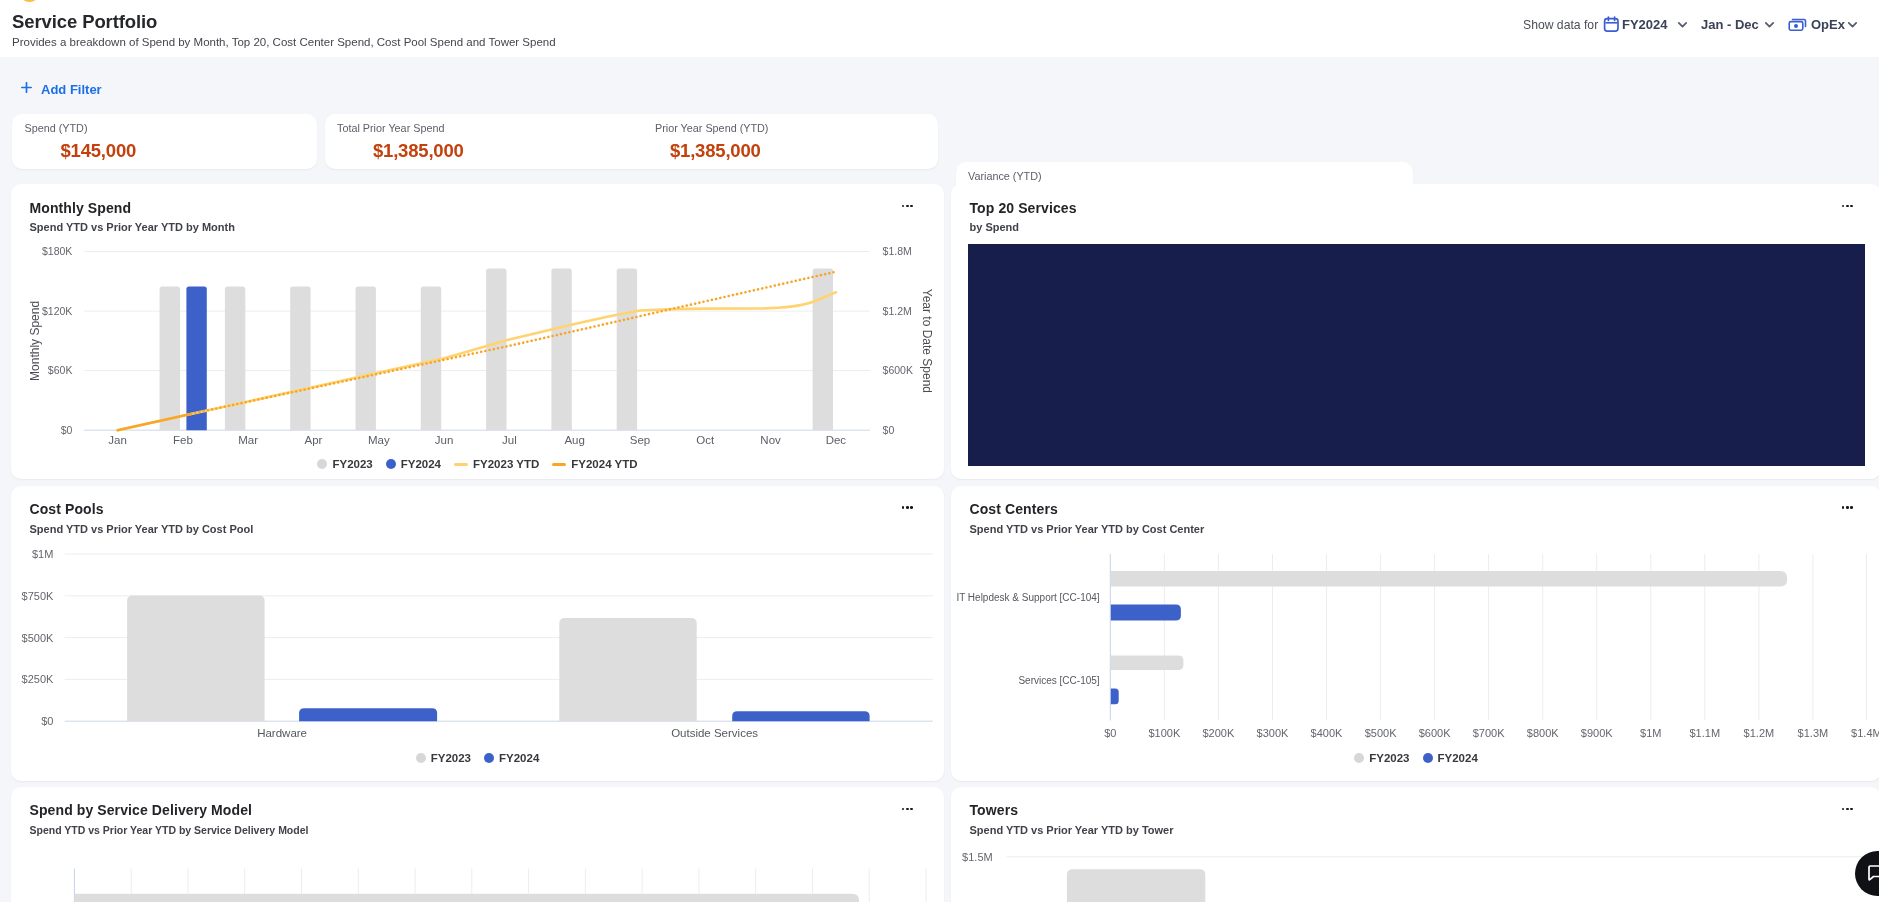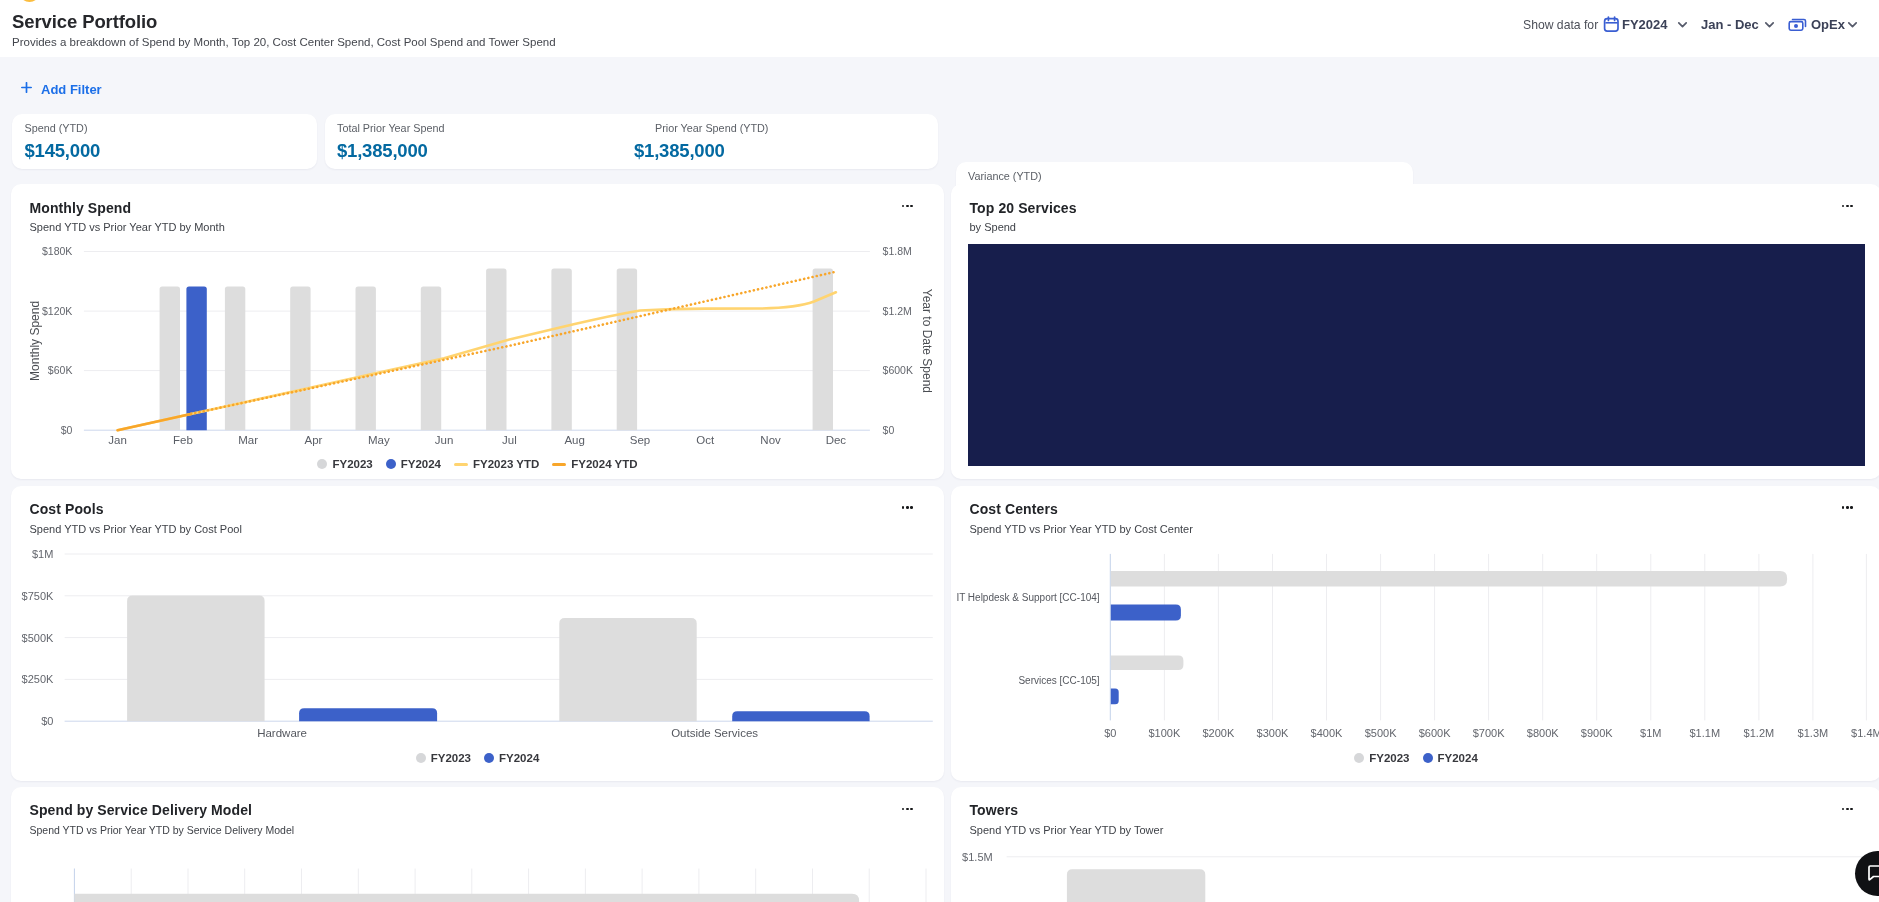--- a/index.html
+++ b/index.html
@@ -1,29 +1,29 @@
 <!DOCTYPE html>
 <html><head>
 <meta charset="utf-8">
 <style>
   * { margin:0; padding:0; box-sizing:border-box; }
   html,body { width:1879px; height:902px; overflow:hidden; }
   body { font-family:"Liberation Sans", sans-serif; background:#f5f6fa; position:relative; }
   .abs { position:absolute; }
   .card { position:absolute; background:#fff; border-radius:10px; box-shadow:0 1px 2px rgba(30,40,80,0.06); }
   .ctitle { position:absolute; left:18.5px; top:15.5px; font-size:14px; font-weight:bold; color:#222428; letter-spacing:0.1px;}
-  .csub { position:absolute; left:18.5px; top:37px; font-size:11px; color:#3f4248; }
+  .csub { position:absolute; left:18.5px; top:37px; font-size:11px; color:#3f4248;font-weight:bold; }
   .dots { position:absolute; top:20.7px; line-height:0; }
   .dots span { display:inline-block; width:2.6px; height:2.6px; border-radius:50%; background:#17181a; margin-left:1.7px; vertical-align:middle;}
   .legend { position:absolute; left:0; right:0; display:flex; justify-content:center; align-items:center; gap:13px; }
   .legend .it { display:flex; align-items:center; gap:5px; font-size:11.5px; font-weight:bold; color:#37383d; }
   .ldot { width:10px; height:10px; border-radius:50%; display:inline-block; }
   .lline { width:14px; height:3px; border-radius:2px; display:inline-block; }
   .kpilabel { position:absolute; font-size:10.8px; color:#5c6067; }
-  .kpival { position:absolute; font-size:18.5px; font-weight:bold; color:#0369a1; letter-spacing:-0.2px; }
+  .kpival { position:absolute; font-size:18.5px; font-weight:bold; color:#c2410c; letter-spacing:-0.2px;margin-left:36px; }
   svg text { font-family:"Liberation Sans", sans-serif; }
 </style>
 </head>
 <body>
 
 <div class="abs" style="left:0;top:0;width:1879px;height:57px;background:#fff;"></div>
 <div class="abs" style="left:18.5px;top:-19.6px;width:21.5px;height:21.5px;border-radius:50%;background:#fbbd3f;"></div>
 <div class="abs" style="left:12px;top:11px;font-size:18.5px;font-weight:bold;color:#26272b;letter-spacing:-0.1px;">Service Portfolio</div>
 <div class="abs" style="left:12px;top:36px;font-size:11.5px;color:#43464d;">Provides a breakdown of Spend by Month, Top 20, Cost Center Spend, Cost Pool Spend and Tower Spend</div>
 

